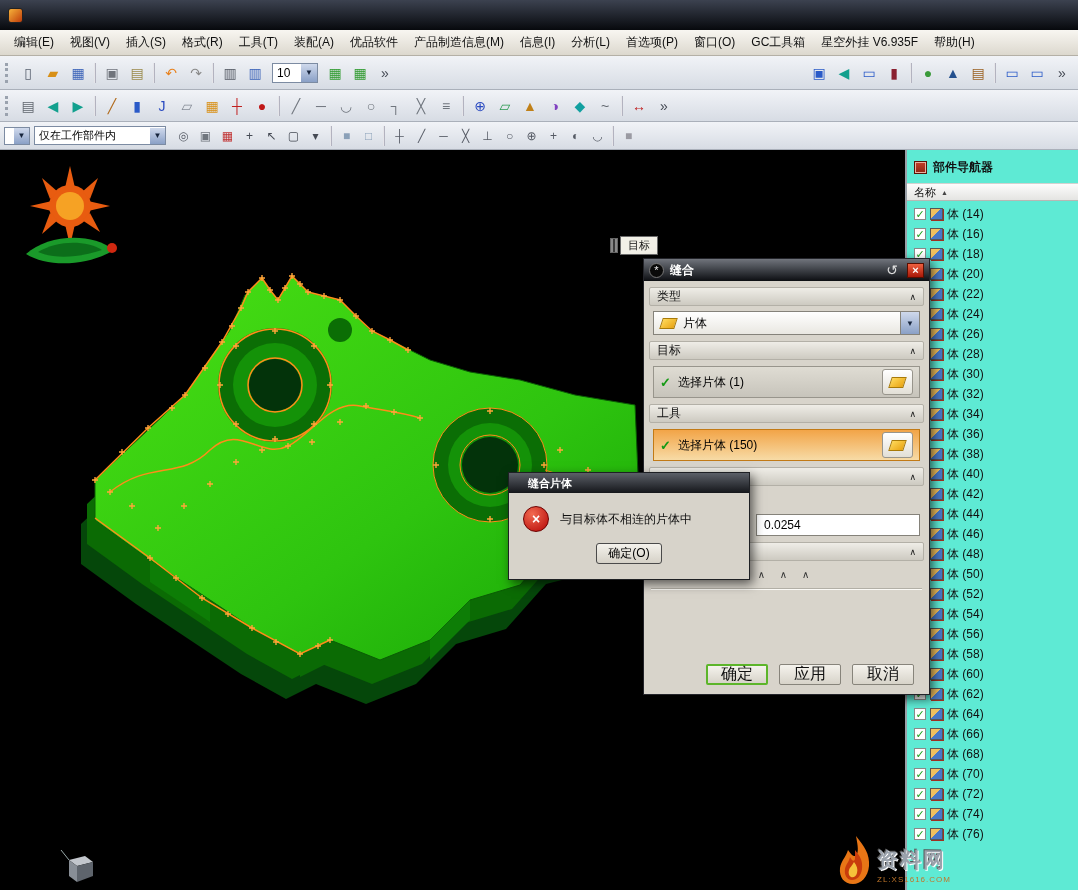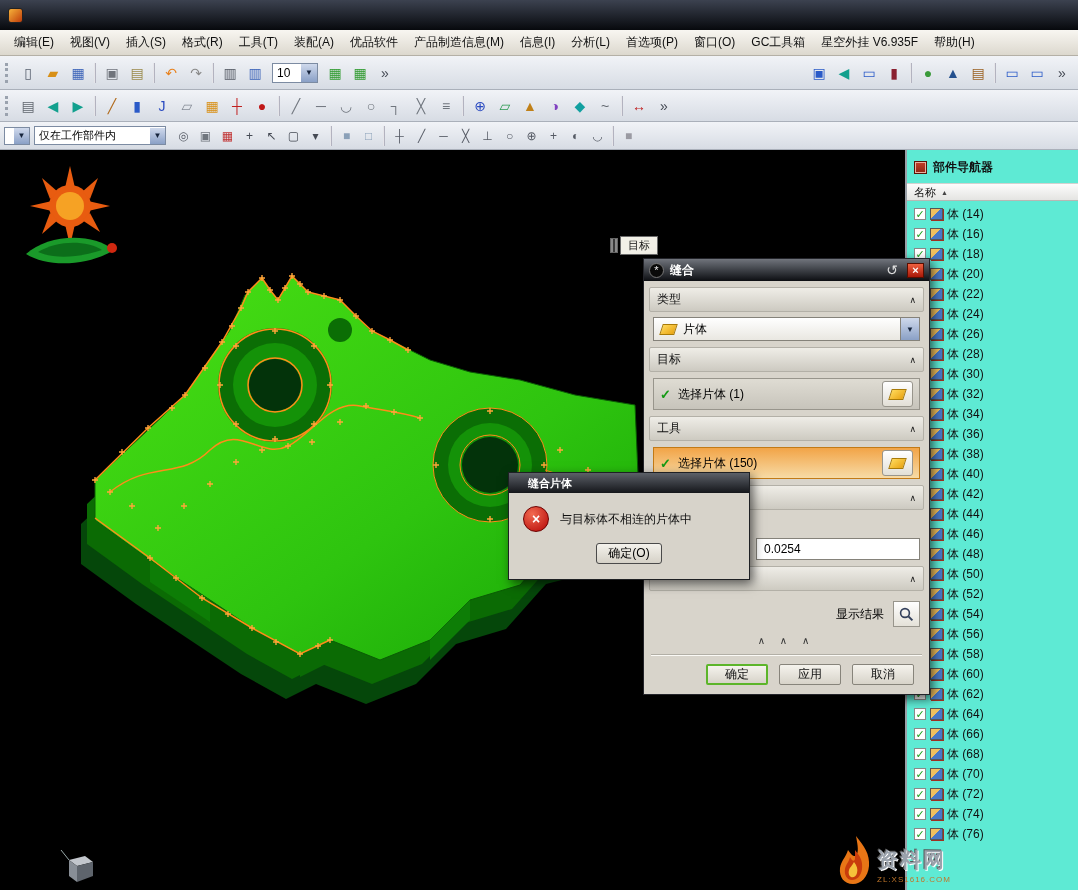--- a/index.html
+++ b/index.html
@@ -51,36 +51,36 @@
 .tip-grip{width:8px;height:15px;background:repeating-linear-gradient(90deg,#8a8a8a 0 2px,#3a3a3a 2px 4px);border:1px solid #666}
 .tip-box{background:#f2f0e7;border:1px solid #6a6a6a;font-size:11px;padding:1px 7px;color:#111}
 
 
 .sew{position:absolute;left:643px;top:108px;width:287px;height:437px;background:#d8d4cb;border:1px solid #23242a;box-shadow:3px 4px 10px rgba(0,0,0,.65);z-index:10}
 .sew-title{height:22px;background:linear-gradient(#70747c,#0c0e12);display:flex;align-items:center;padding:0 5px;gap:6px}
 .gear{width:15px;height:15px;border-radius:50%;background:#0a0a0a;border:1px solid #777;color:#eee;font-size:11px;line-height:13px;text-align:center}
 .sew-title .t{color:#fff;font-size:12px;font-weight:bold;flex:1}
 .reset-btn{color:#ddd;font-size:14px;width:18px;text-align:center}
 .close-btn{width:17px;height:15px;background:linear-gradient(#ef6040,#a81808);border:1px solid #5a0e00;color:#fff;font-size:11px;line-height:13px;text-align:center;font-weight:bold}
-.sec{height:25px;margin:6px 5px 0;background:linear-gradient(#efede7,#cdcac1);border:1px solid #b3b0a7;border-radius:2px;display:flex;align-items:center;padding:0 7px;font-size:12px;color:#111}
+.sec{height:19px;margin:6px 5px 0;background:linear-gradient(#efede7,#cdcac1);border:1px solid #b3b0a7;border-radius:2px;display:flex;align-items:center;padding:0 7px;font-size:12px;color:#111}
 .sec .collapse{margin-left:auto;font-size:9px;color:#222}
 .combo{margin:5px 9px 0;height:24px;background:linear-gradient(#ffffff,#e9e7e1);border:1px solid #85827a;display:flex;align-items:center;padding-left:7px;gap:7px;font-size:12px}
 .sheet-ic{width:15px;height:11px;background:linear-gradient(135deg,#ffd95a,#e8a414);border:1px solid #a87a08;transform:skewX(-18deg)}
 .combo .cdd{margin-left:auto;width:19px;height:22px;background:linear-gradient(#cfd9ec,#8aa0c6);border-left:1px solid #85827a;color:#16243c;font-size:8px;display:flex;align-items:center;justify-content:center}
 .selrow{margin:6px 9px 0;height:32px;border:1px solid #98958c;background:linear-gradient(#dfdcd3,#c7c4bb);display:flex;align-items:center;padding:0 6px;gap:7px;font-size:12px}
 .selrow.active{background:linear-gradient(#f2a447,#f7dba6);border-color:#c27a16}
 .checkmark{color:#159a15;font-weight:bold;font-size:13px}
 .sheet-btn{margin-left:auto;width:31px;height:26px;background:linear-gradient(#ffffff,#e2dfd6);border:1px solid #98958c;border-radius:3px;display:flex;align-items:center;justify-content:center}
 .tolrow{margin:28px 9px 0 112px;height:22px;background:#fff;border:1px solid #85827a;display:flex;align-items:center;justify-content:flex-start;padding:0 7px;font-size:12px}
 .resrow{margin:10px 9px 0;display:flex;align-items:center;justify-content:flex-end;gap:9px;font-size:12px;height:26px}
 .mag-btn{width:27px;height:26px;background:linear-gradient(#ffffff,#e4e1d8);border:1px solid #98958c;display:flex;align-items:center;justify-content:center}
 .collapse-row{margin-top:8px;text-align:center;font-size:10px;color:#333;letter-spacing:6px;height:14px}
 .sew-hr{margin:5px 7px 0;border-top:1px solid #b2afa6;border-bottom:1px solid #fbfaf6}
 .btnrow{position:absolute;left:0;right:0;bottom:9px;display:flex;justify-content:flex-end;gap:11px;padding:0 15px}
-.dbtn{width:62px;height:21px;background:linear-gradient(#f5f3ed,#d7d3c9);border:1px solid #87847b;border-radius:2px;font-size:12px;display:flex;align-items:center;justify-content:center;color:#111}
+.dbtn{width:62px;height:21px;background:linear-gradient(#f5f3ed,#d7d3c9);border:1px solid #87847b;border-radius:2px;font-size:16px;display:flex;align-items:center;justify-content:center;color:#111}
 .dbtn.ok{border:2px solid #5cb52a}
 
 
 .errdlg{position:absolute;left:508px;top:322px;width:242px;height:108px;background:#d7d3ca;border:1px solid #1e2024;box-shadow:3px 4px 10px rgba(0,0,0,.6);z-index:20}
 .err-title{height:20px;background:linear-gradient(#5c6068,#14161a);color:#fff;font-size:11px;font-weight:bold;display:flex;align-items:center;padding:0 19px}
 .err-body{display:flex;align-items:center;gap:11px;padding:13px 10px 0 14px}
 .err-ic{width:26px;height:26px;border-radius:50%;background:radial-gradient(circle at 35% 30%,#f26a50,#b40606);border:1px solid #6e0000;color:#fff;font-weight:bold;font-size:14px;display:flex;align-items:center;justify-content:center;flex:0 0 auto}
 .err-text{font-size:12px;color:#101010}
 .err-btnrow{display:flex;justify-content:center;margin-top:11px}
 .err-btn{width:66px;height:21px;background:linear-gradient(#f4f2ec,#d5d1c7);border:1px solid #4a4a4a;border-radius:3px;font-size:12px;display:flex;align-items:center;justify-content:center}
@@ -366,29 +366,20 @@
       <span class="collapse">∧</span>
     </div>
     <div class="tolrow">
       <span>0.0254</span>
     </div>
 
     <div class="sec">
       <span></span>
       <span class="collapse">∧</span>
     </div>
-    <div class="resrow">
-      <span>显示结果</span>
-      <span class="mag-btn">
-        <svg width="15" height="15" viewBox="0 0 15 15">
-          <circle cx="6" cy="6" r="4.4" fill="none" stroke="#33405c" stroke-width="1.6"></circle>
-          <line x1="9.4" y1="9.4" x2="13.4" y2="13.4" stroke="#33405c" stroke-width="2"></line>
-        </svg>
-      </span>
-    </div>
 
     <div class="collapse-row">∧  ∧  ∧</div>
     <div class="sew-hr"></div>
 
     <div class="btnrow">
       <div class="dbtn ok">确定</div>
       <div class="dbtn">应用</div>
       <div class="dbtn">取消</div>
     </div>
   </div>

